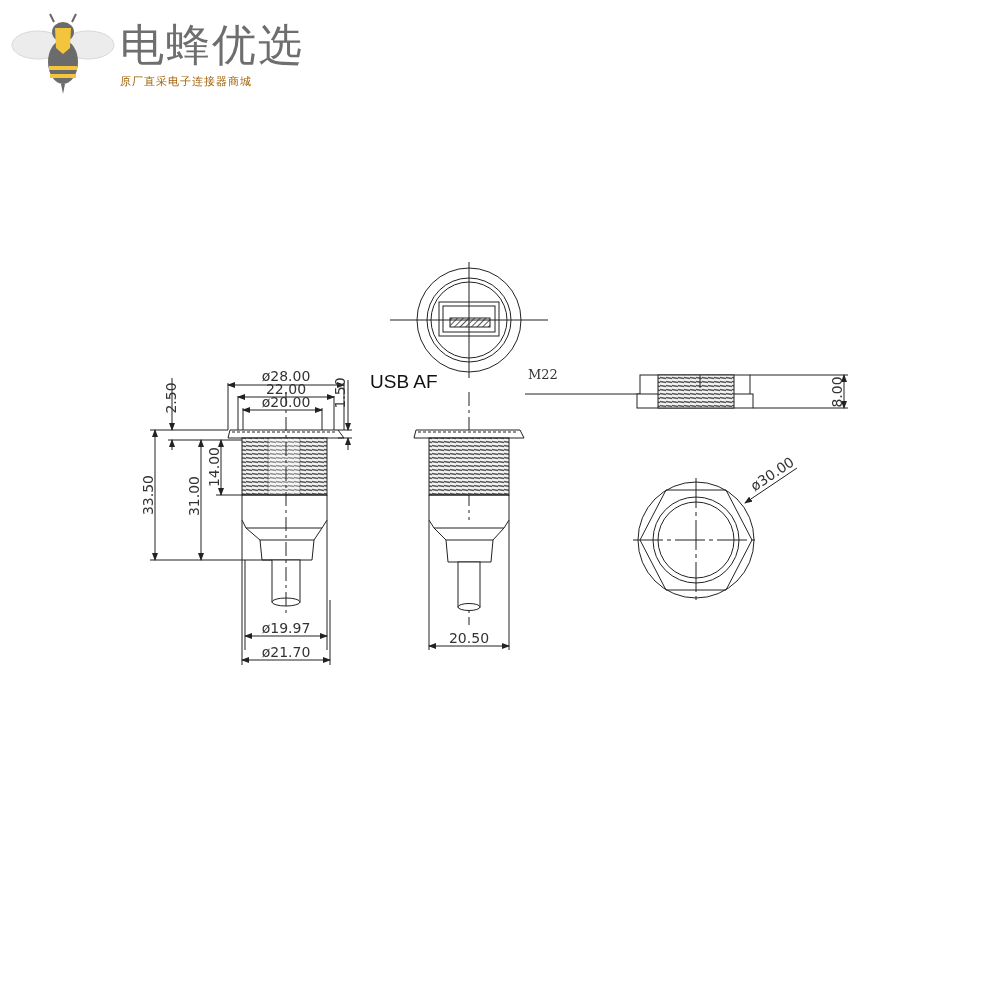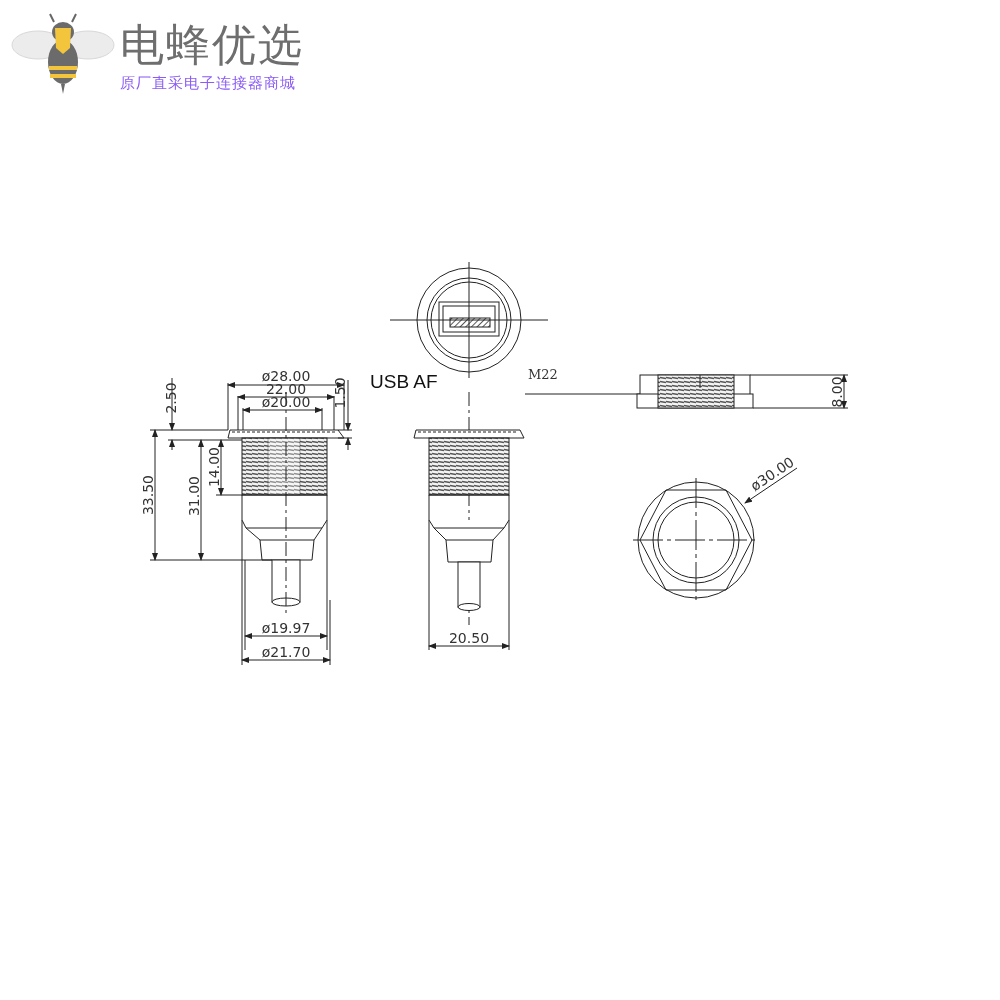--- a/index.html
+++ b/index.html
@@ -1,19 +1,19 @@
 <!DOCTYPE html>
 <html><head>
   <meta charset="utf-8">
   <style>
     html, body { margin: 0; padding: 0; background: #ffffff; }
     body { width: 1000px; height: 1000px; position: relative; overflow: hidden; font-family: "DejaVu Sans", sans-serif; }
     .logo { position: absolute; left: 0; top: 0; width: 320px; height: 105px; margin-left: 8px; }
     .brand-title { position: absolute; left: 112px; top: 16px; font-size: 44px; color: #6e6e6e; letter-spacing: 2px; font-family: "DejaVu Sans", sans-serif; font-weight: normal; }
-    .brand-sub { position: absolute; left: 112px; top: 74px; font-size: 15px; color: #8b5cf6; letter-spacing: 1px; font-family: "DejaVu Sans", sans-serif; }
+    .brand-sub { position: absolute; left: 112px; top: 74px; font-size: 11px; color: #a16207; letter-spacing: 1px; font-family: "DejaVu Sans", sans-serif; }
     svg.drawing { position: absolute; left: 0; top: 0; }
     .dim { font-family: "DejaVu Sans", sans-serif; font-size: 14px; fill: #333; }
     .lbl { font-family: "Liberation Sans", sans-serif; font-size: 19px; fill: #111; }
     .serif { font-family: "DejaVu Serif", serif; font-size: 13px; fill: #333; }
   </style>
 </head>
 <body>
 
 <div class="logo">
   <svg width="110" height="100" viewBox="0 0 110 100" style="position:absolute;left:0;top:0;">

